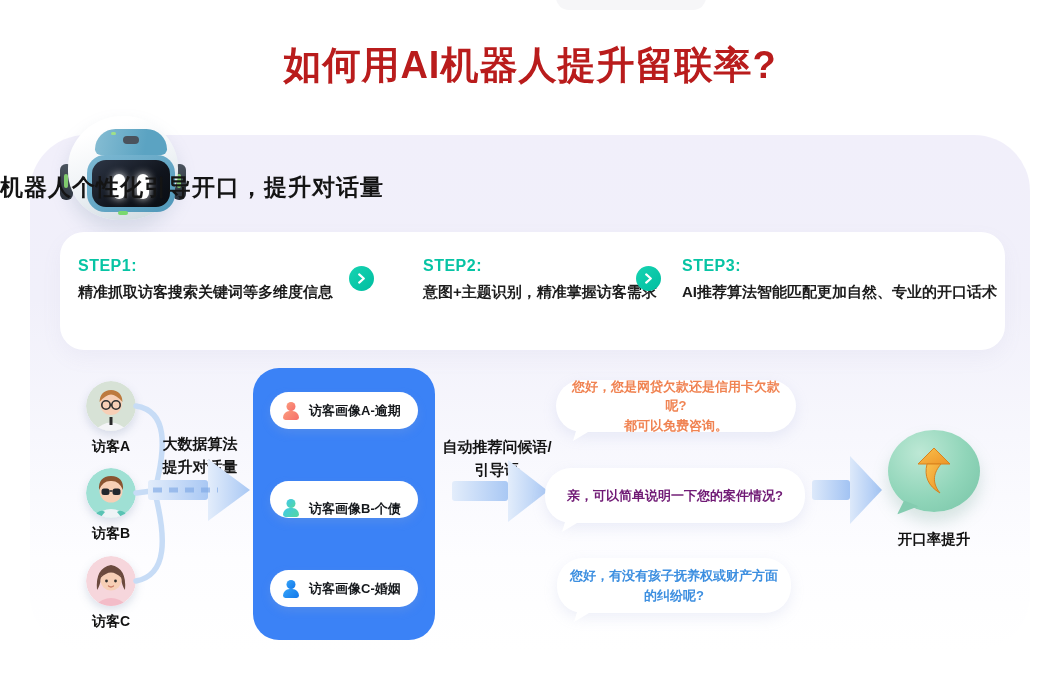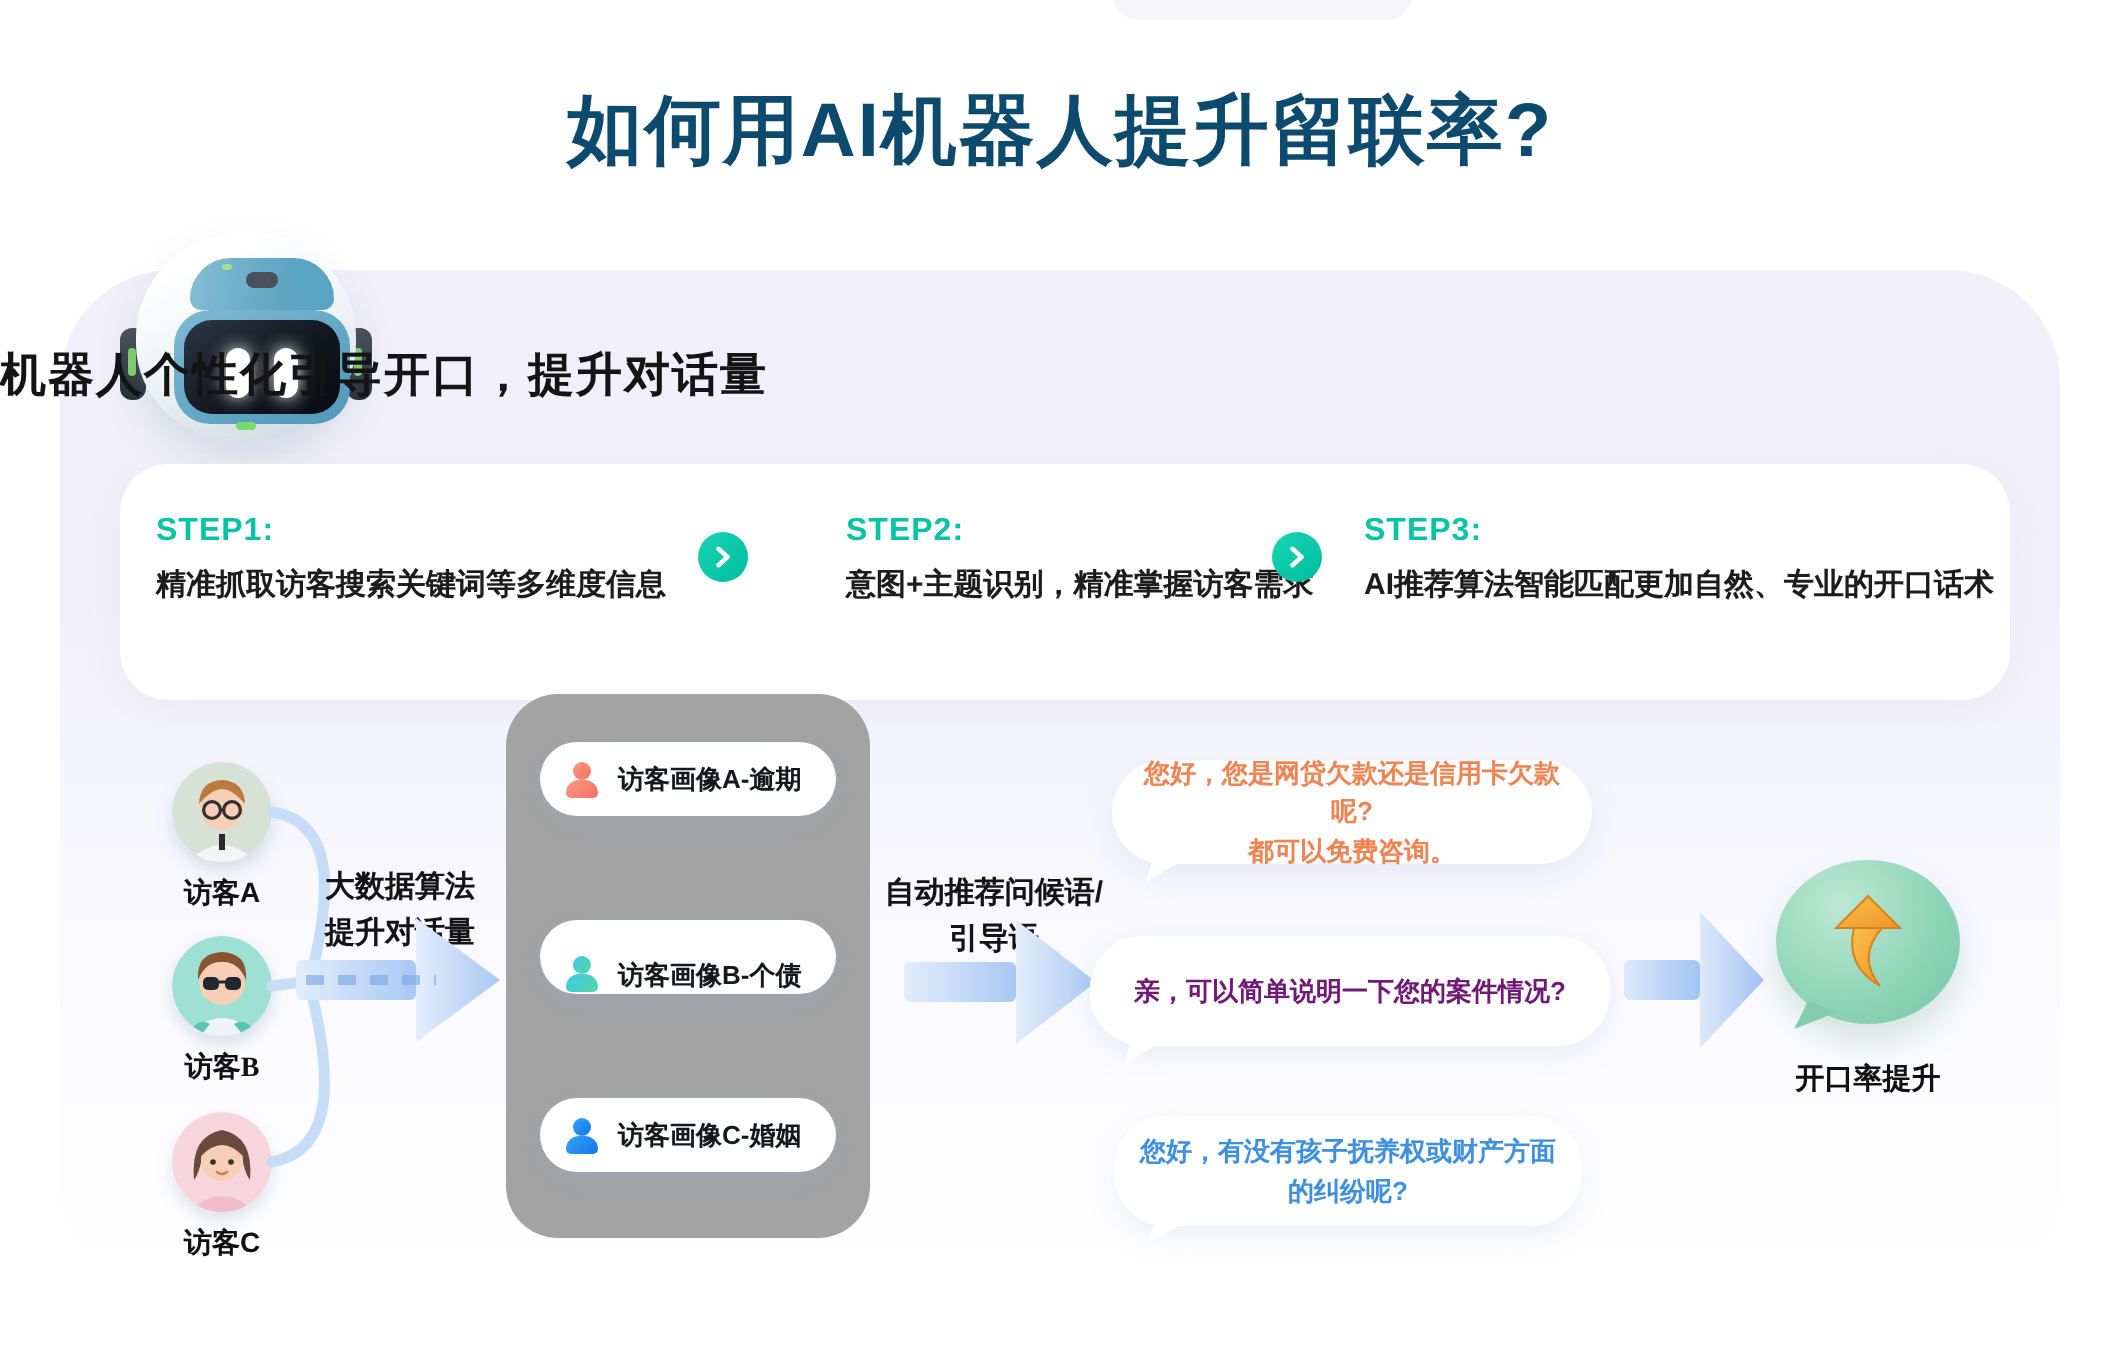--- a/index.html
+++ b/index.html
@@ -3,21 +3,21 @@
 <meta charset="utf-8">
 <style>
   * { margin:0; padding:0; box-sizing:border-box; }
   html,body { background:#ffffff; }
   body { font-family:"Liberation Sans","DejaVu Sans",sans-serif; color:#111; }
   .stage { position:relative; width:1060px; height:681px; margin:0 auto; background:#fff; overflow:hidden; }
 
   
   .top-remnant { position:absolute; left:556px; top:-16px; width:150px; height:26px; background:#f6f6f8; border-radius:14px; }
 
-  .page-title { position:absolute; left:0; top:40px; width:100%; text-align:center; font-size:38px; font-weight:800; letter-spacing:1px; color:#0c4a6e; }
+  .page-title { position:absolute; left:0; top:40px; width:100%; text-align:center; font-size:38px; font-weight:800; letter-spacing:1px; color:#b91c1c; }
 
   
   .main-card { position:absolute; left:30px; top:135px; width:1000px; height:516px; border-radius:56px;
     background:linear-gradient(180deg,#f1effa 0%, #f1f0fa 32%, #f7f7fd 58%, #fdfdff 82%, #ffffff 100%); }
 
   .card-title { position:absolute; left:0; top:172px; width:100%; text-align:left; font-size:23px; font-weight:700; color:#141414; letter-spacing:1px; }
 
   
   .robot { position:absolute; left:60px; top:104px; width:126px; height:122px; }
   .robot-ear { position:absolute; top:60px; width:13px; height:36px; border-radius:6px; background:linear-gradient(180deg,#48505a,#262c34); }
@@ -44,35 +44,35 @@
   .step-label { font-size:16px; font-weight:700; color:#07c4a4; letter-spacing:.5px; margin-bottom:8px; }
   .step-desc { font-size:15px; font-weight:600; color:#1c1c1c; }
   .g1 { left:18px; } .g2 { left:335px;margin-left:28px; } .g3 { left:622px; }
   .step-arrow-circle { position:absolute; top:34px; width:25px; height:25px; border-radius:50%;
     background:linear-gradient(135deg,#17d4b2,#00bda0); display:flex; align-items:center; justify-content:center; }
   .c1 { left:289px; } .c2 { left:576px; }
   .step-arrow-circle svg { display:block; }
 
   
   .visitor { position:absolute; width:50px; text-align:center; }
-  .v1 { left:86px; top:381px; } .v2 { left:86px; top:468px;font-family:Liberation Serif, serif; } .v3 { left:86px; top:556px; }
+  .v1 { left:86px; top:381px; } .v2 { left:86px; top:468px; } .v3 { left:86px; top:556px; }
   .visitor .av { width:50px; height:50px; border-radius:50%; overflow:hidden; box-shadow:0 4px 8px rgba(120,140,170,.25); }
   .visitor .vlabel { margin-top:7px; font-size:14px; font-weight:600; color:#111; white-space:nowrap; }
 
   .connectors { position:absolute; left:130px; top:395px; }
 
   .caption { position:absolute; text-align:center; font-size:15px; font-weight:700; color:#141414; line-height:1.55; }
   .cap1 { left:148px; top:432px; width:104px; }
   .cap2 { left:442px; top:435px; width:110px; }
 
   .flow-arrow { position:absolute; }
   .fa1 { left:148px; top:456px; } .fa2 { left:452px; top:458px; } .fa3 { left:812px; top:454px; }
 
   
-  .profiles { position:absolute; left:253px; top:347px; width:182px; height:272px; border-radius:26px; background:#a3a3a3; }
+  .profiles { position:absolute; left:253px; top:368px; width:182px; height:272px; border-radius:26px; background:#3b82f6; }
   .pill { position:absolute; left:17px; width:148px; height:37px; background:#ffffff; border-radius:19px;
     display:flex; align-items:center; padding-left:11px; gap:8px; box-shadow:0 4px 10px rgba(150,170,210,.22); }
   .pl1 { top:24px; } .pl2 { top:113px;align-items:flex-end; } .pl3 { top:202px; }
   .pill .plabel { font-size:13px; font-weight:700; color:#15181c; white-space:nowrap; }
   .person-icon { position:relative; width:20px; height:20px; flex:0 0 20px; }
   .person-icon .p-head { position:absolute; top:1px; left:50%; transform:translateX(-50%); width:9px; height:9px; border-radius:50%; }
   .person-icon .p-body { position:absolute; bottom:1px; left:50%; transform:translateX(-50%); width:16px; height:9px; border-radius:8px 8px 3px 3px; }
   .pi-pink .p-head, .pi-pink .p-body { background:linear-gradient(135deg,#fb9b7c,#f66e6a); }
   .pi-cyan .p-head, .pi-cyan .p-body { background:linear-gradient(135deg,#3fc9e8,#55d7a0); }
   .pi-blue .p-head, .pi-blue .p-body { background:linear-gradient(135deg,#35a3f8,#1277ea); }

